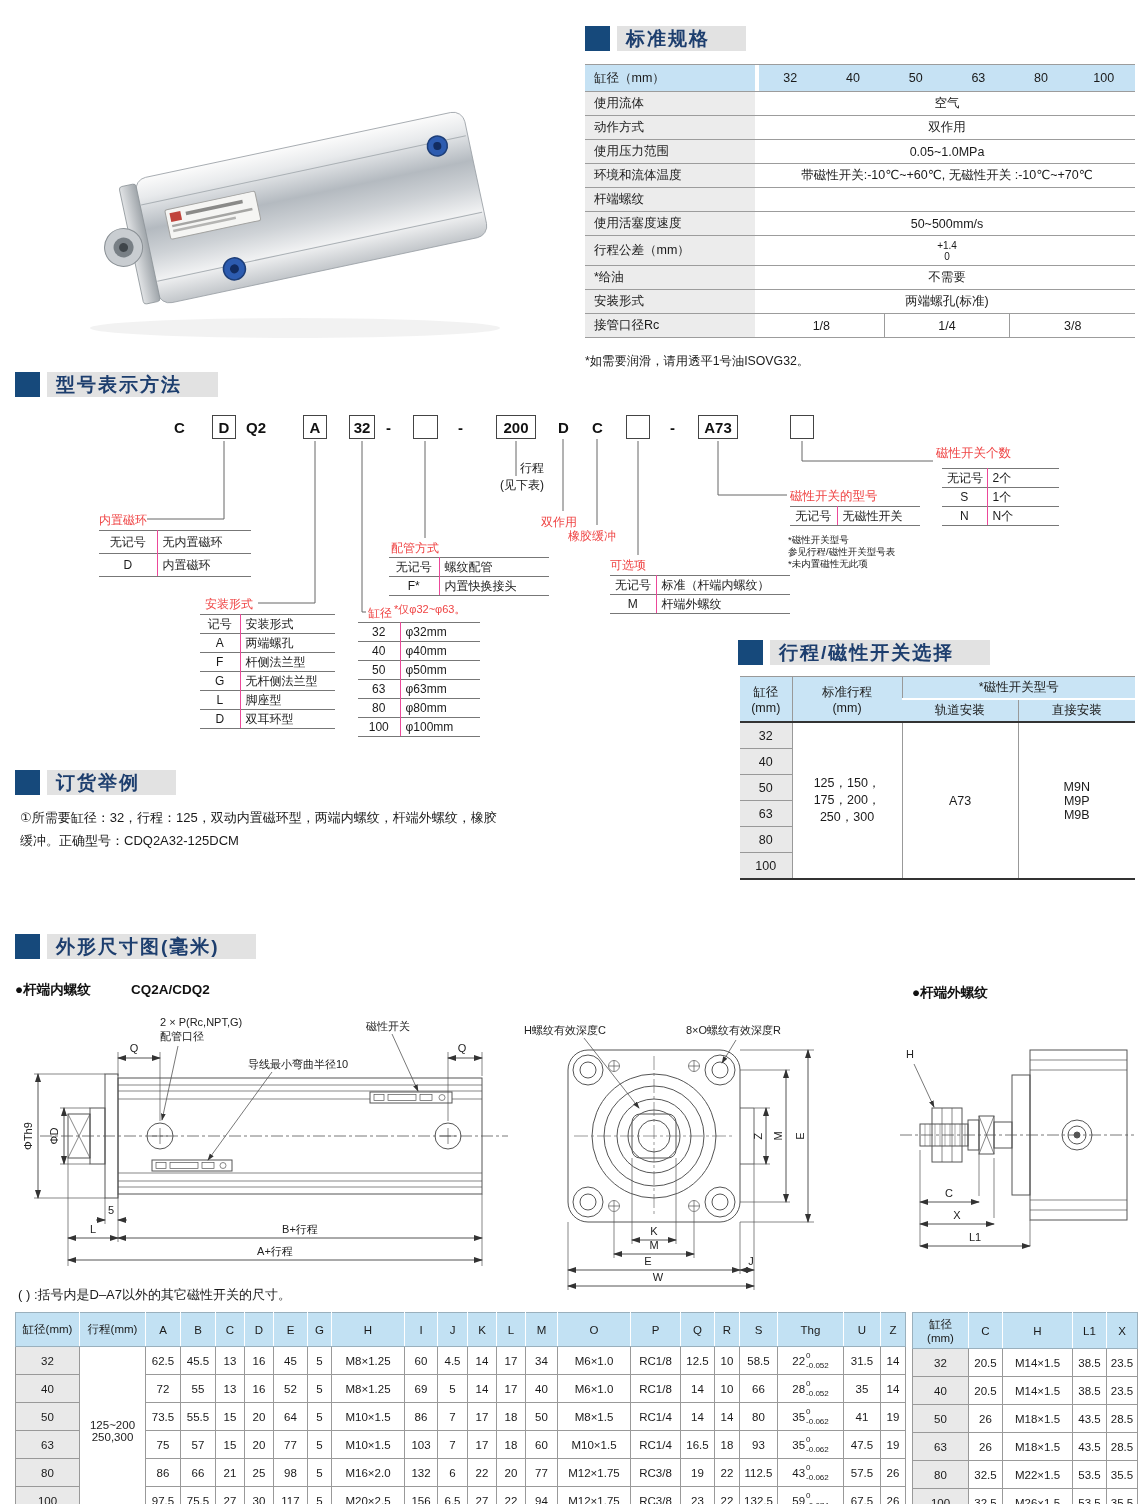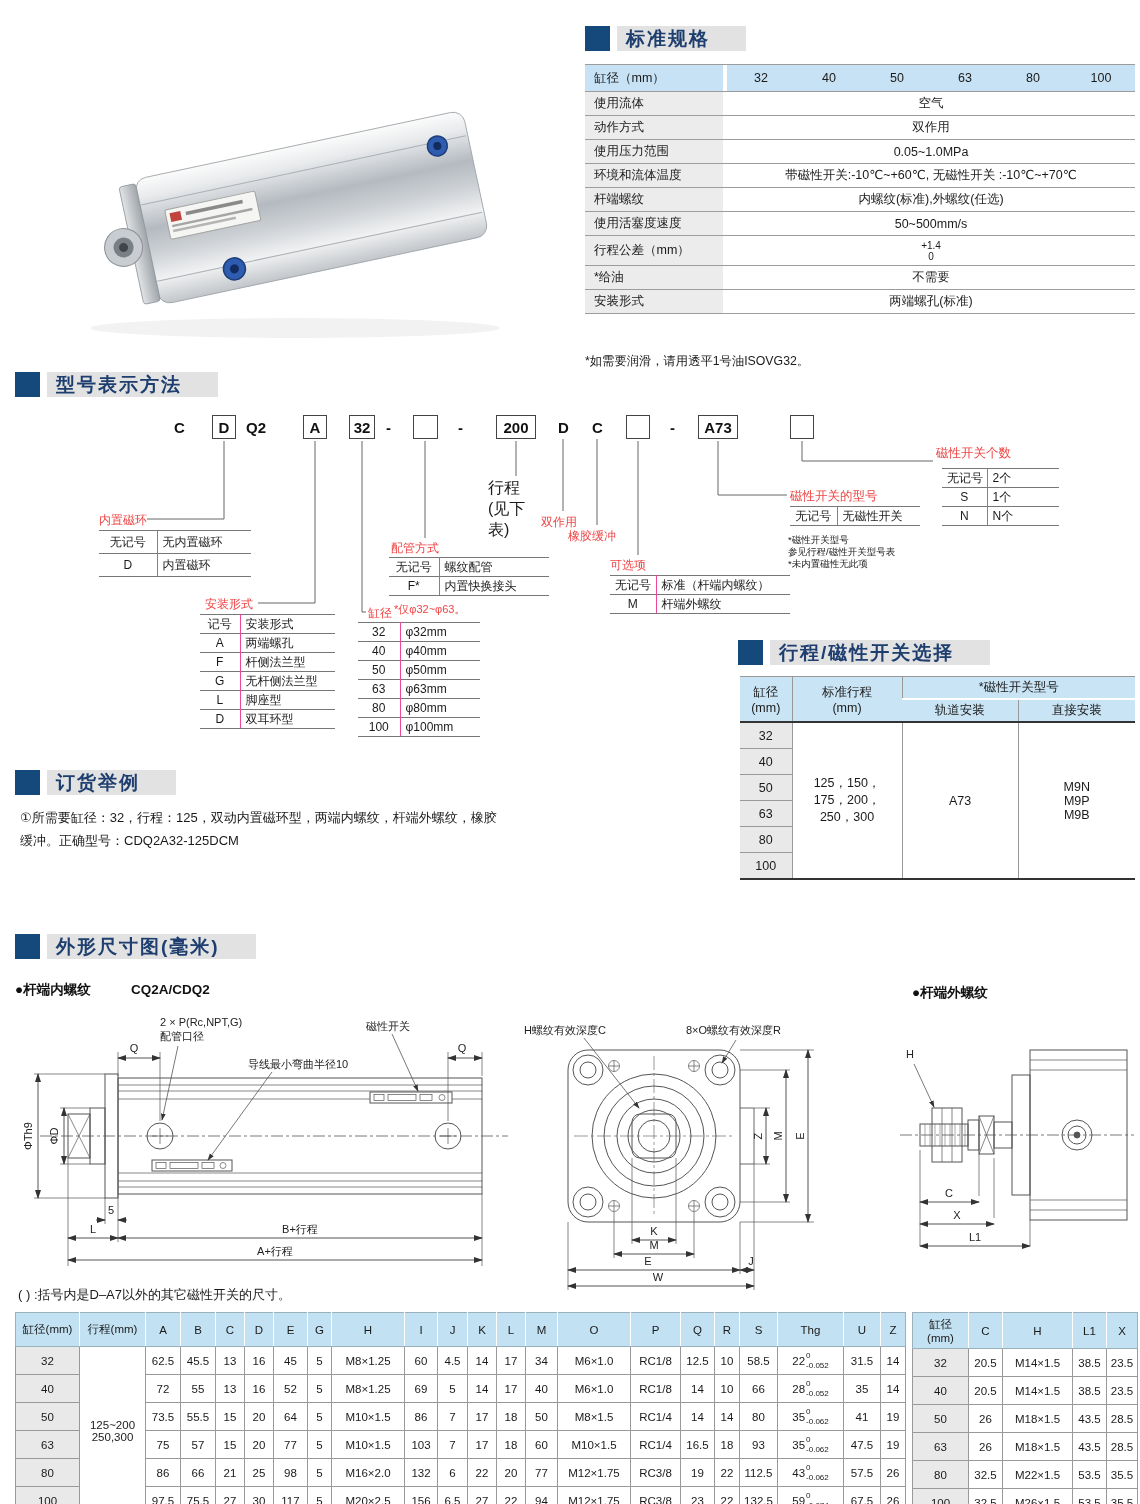--- a/index.html
+++ b/index.html
@@ -6,21 +6,21 @@
   .page{position:relative;width:1140px;height:1504px;background:#fff;overflow:hidden;}
   .abs{position:absolute;}
   
   .shd{display:flex;align-items:center;}
   .shd .sq{width:25px;height:25px;background:#16497b;flex:none;}
   .shd .bar{height:25px;background:#e2e2e2;margin-left:7px;display:flex;align-items:center;
             padding:0 36px 0 9px;font-size:19px;font-weight:bold;color:#1d3e6e;letter-spacing:2px;white-space:nowrap;}
   
   .spec{border-top:1px solid #9c9c9c;}
   .srow{display:flex;border-bottom:1px solid #9c9c9c;height:23px;font-size:12.5px;align-items:stretch;}
-  .srow .lab{width:138px;background:#ececec;display:flex;align-items:center;padding-left:9px;box-sizing:border-box;text-align:center;}
+  .srow .lab{width:170px;background:#ececec;display:flex;align-items:center;padding-left:9px;box-sizing:border-box;text-align:center;}
   .srow .gap{width:4px;}
   .srow .val{flex:1;display:flex;align-items:center;justify-content:center;text-align:center;}
   .srow.hd{height:26px;}
   .srow.hd .lab,.srow.hd .val{background:#c6e2f4;}
   .vals{display:flex;flex:1;}
   .vals span{flex:1;text-align:center;align-self:center;}
   .v3{flex:1;display:flex;}
   .v3 span{flex:1;display:flex;align-items:center;justify-content:center;border-left:1px solid #9c9c9c;}
   .v3 span:first-child{border-left:none;}
   .tol2{display:flex;flex-direction:column;font-size:10px;line-height:1.1;align-items:center;justify-content:center;}
@@ -137,21 +137,20 @@
         <div class="val">0.05~1.0MPa</div>
       </div>
     <div class="srow">
         <div class="lab">环境和流体温度</div>
         <div class="gap"></div>
         <div class="val">带磁性开关:-10℃~+60℃, 无磁性开关 :-10℃~+70℃</div>
       </div>
     <div class="srow">
         <div class="lab">杆端螺纹</div>
         <div class="gap"></div>
-        <div class="val">内螺纹(标准),外螺纹(任选)</div>
       </div>
     <div class="srow">
         <div class="lab">使用活塞度速度</div>
         <div class="gap"></div>
         <div class="val">50~500mm/s</div>
       </div>
     <div class="srow trow">
       <div class="lab">行程公差（mm）</div>
         <div class="gap"></div>
       <div class="val">
@@ -164,20 +163,29 @@
     <div class="srow">
         <div class="lab">*给油</div>
         <div class="gap"></div>
         <div class="val">不需要</div>
       </div>
     <div class="srow">
         <div class="lab">安装形式</div>
         <div class="gap"></div>
         <div class="val">两端螺孔(标准)</div>
       </div>
+    <div class="srow">
+      <div class="lab">接管口径Rc</div>
+        <div class="gap"></div>
+      <div class="v3">
+        <span>1/8</span>
+        <span>1/4</span>
+        <span>3/8</span>
+      </div>
+    </div>
   </div>
   <div class="abs note" style="left:585px;top:353px">*如需要润滑，请用透平1号油ISOVG32。</div>
 
   <div class="abs shd" style="left:15px;top:372px">
     <span class="sq"></span>
     <span class="bar">型号表示方法</span>
   </div>
 
   <svg class="abs" style="left:0;top:0;pointer-events:none" width="1140" height="900" viewBox="0 0 1140 900">
     <path d="M224,441 V519 M224,519 H147
@@ -306,21 +314,21 @@
           <td>80</td>
           <td>φ80mm</td>
         </tr>
         <tr>
           <td>100</td>
           <td>φ100mm</td>
         </tr>
       </tbody>
   </table>
 
-  <div class="abs" style="left:488px;top:478px;width:56px;text-align:left;font-size:16px">
+  <div class="abs" style="left:488px;top:460px;width:56px;text-align:right;font-size:12px">
     <div>行程</div>
     <div>(见下表)</div>
   </div>
 
   <div class="mlabel" style="left:541px;top:514px">双作用</div>
   <div class="mlabel" style="left:568px;top:528px">橡胶缓冲</div>
 
   <div class="mlabel" style="left:610px;top:557px">可选项</div>
   <table class="abs mini" style="left:610px;top:575px;width:180px">
     <colgroup>

